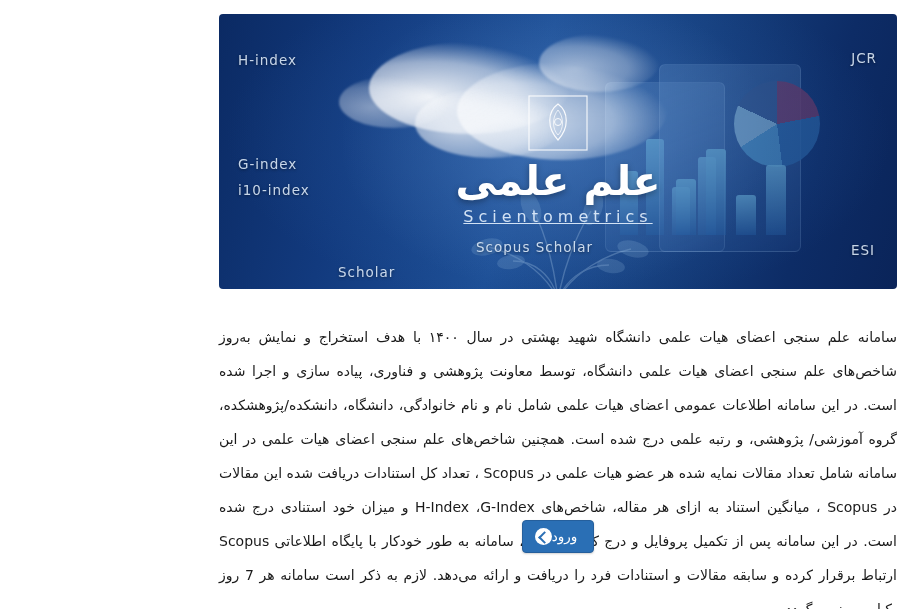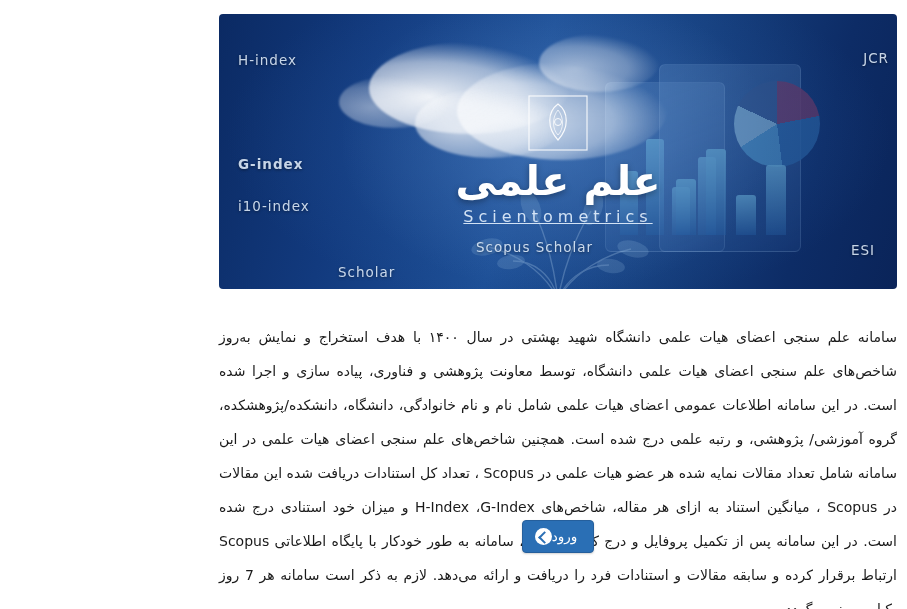--- a/index.html
+++ b/index.html
@@ -137,25 +137,25 @@
   .idx {
     position: absolute;
     color: rgba(225,238,252,0.88);
     font-size: 13.5px;
     letter-spacing: 1px;
     direction: ltr;
     white-space: nowrap;
     text-shadow: 0 1px 3px rgba(0,0,0,0.45);
   }
   .idx-hindex      { left: 19px;  top: 38px; }
-  .idx-gindex      { left: 19px;  top: 142px; font-weight: bold; }
-  .idx-i10         { left: 19px;  top: 184px; }
+  .idx-gindex      { left: 19px;  top: 142px; }
+  .idx-i10         { left: 19px;  top: 168px; }
   .idx-scopus-l    { left: 119px; top: 250px; }
   .idx-gscholar    { left: 257px; top: 225px; }
-  .idx-jcr         { right: 8px; top: 36px; }
+  .idx-jcr         { right: 20px; top: 36px; }
   .idx-esi         { right: 22px; top: 228px; }
 
   
   .content {
     position: absolute;
     left: 80px;
     top: 320px;
     width: 678px;
     text-align: justify;
     direction: rtl;

